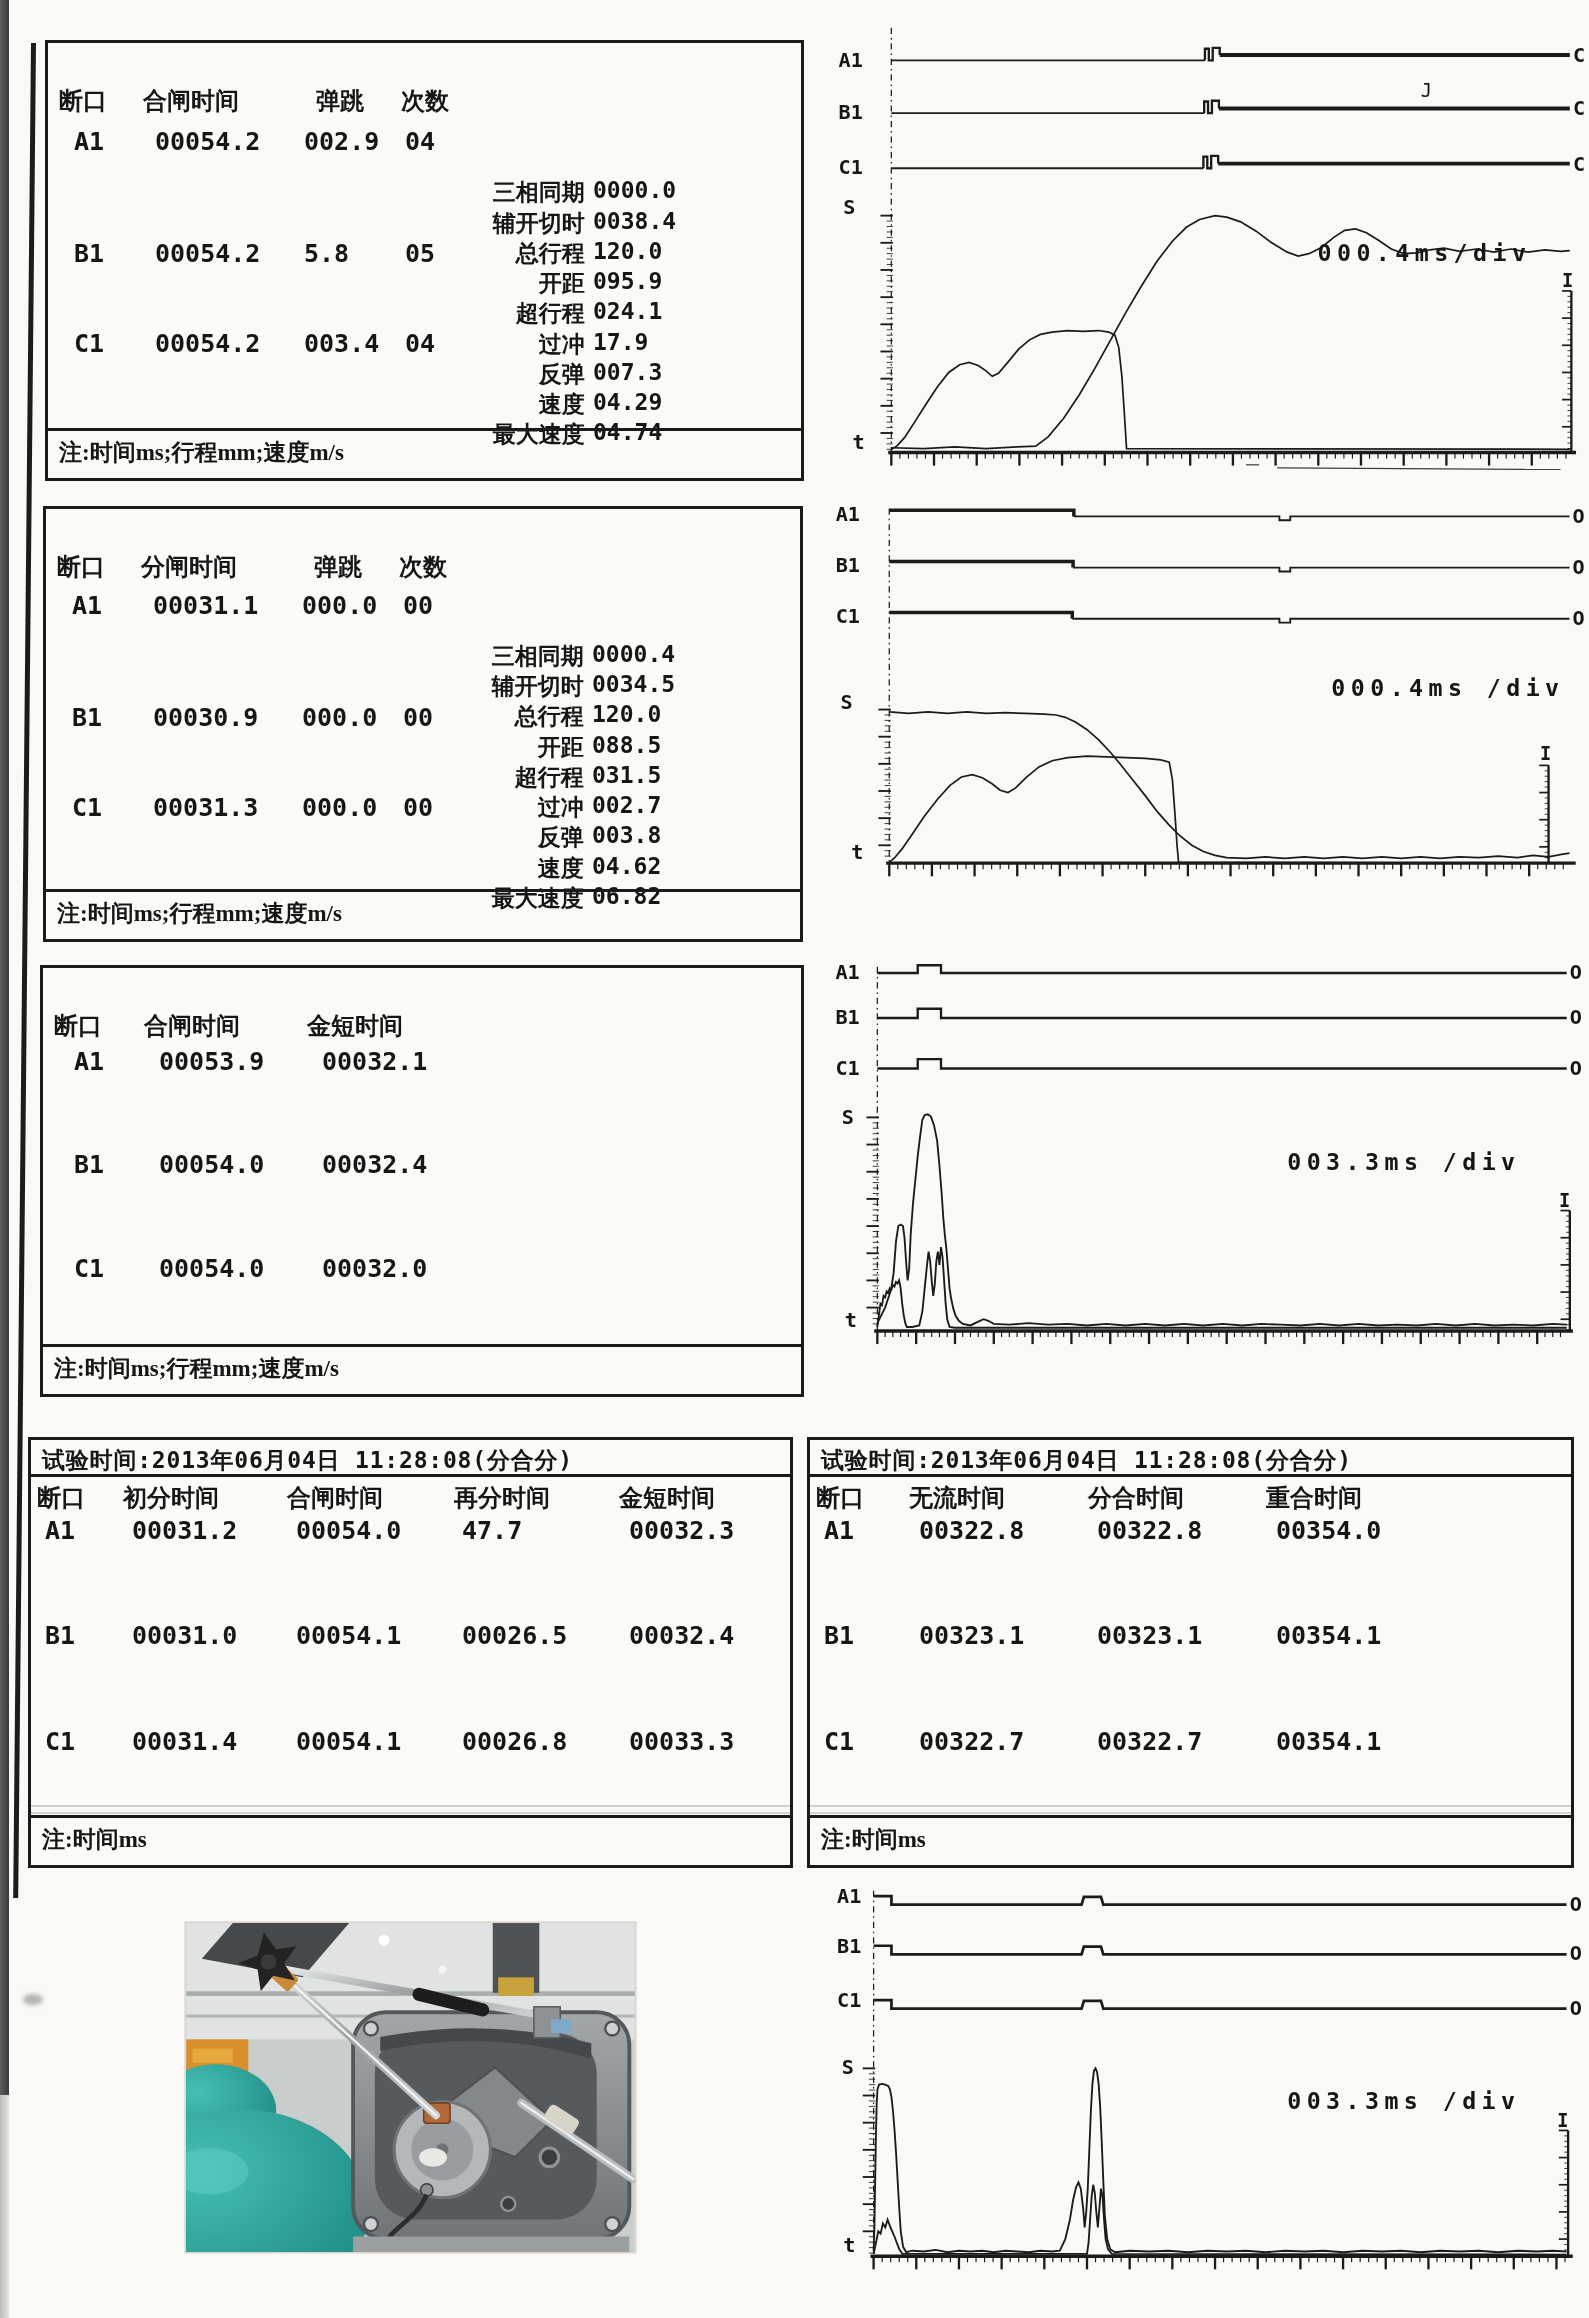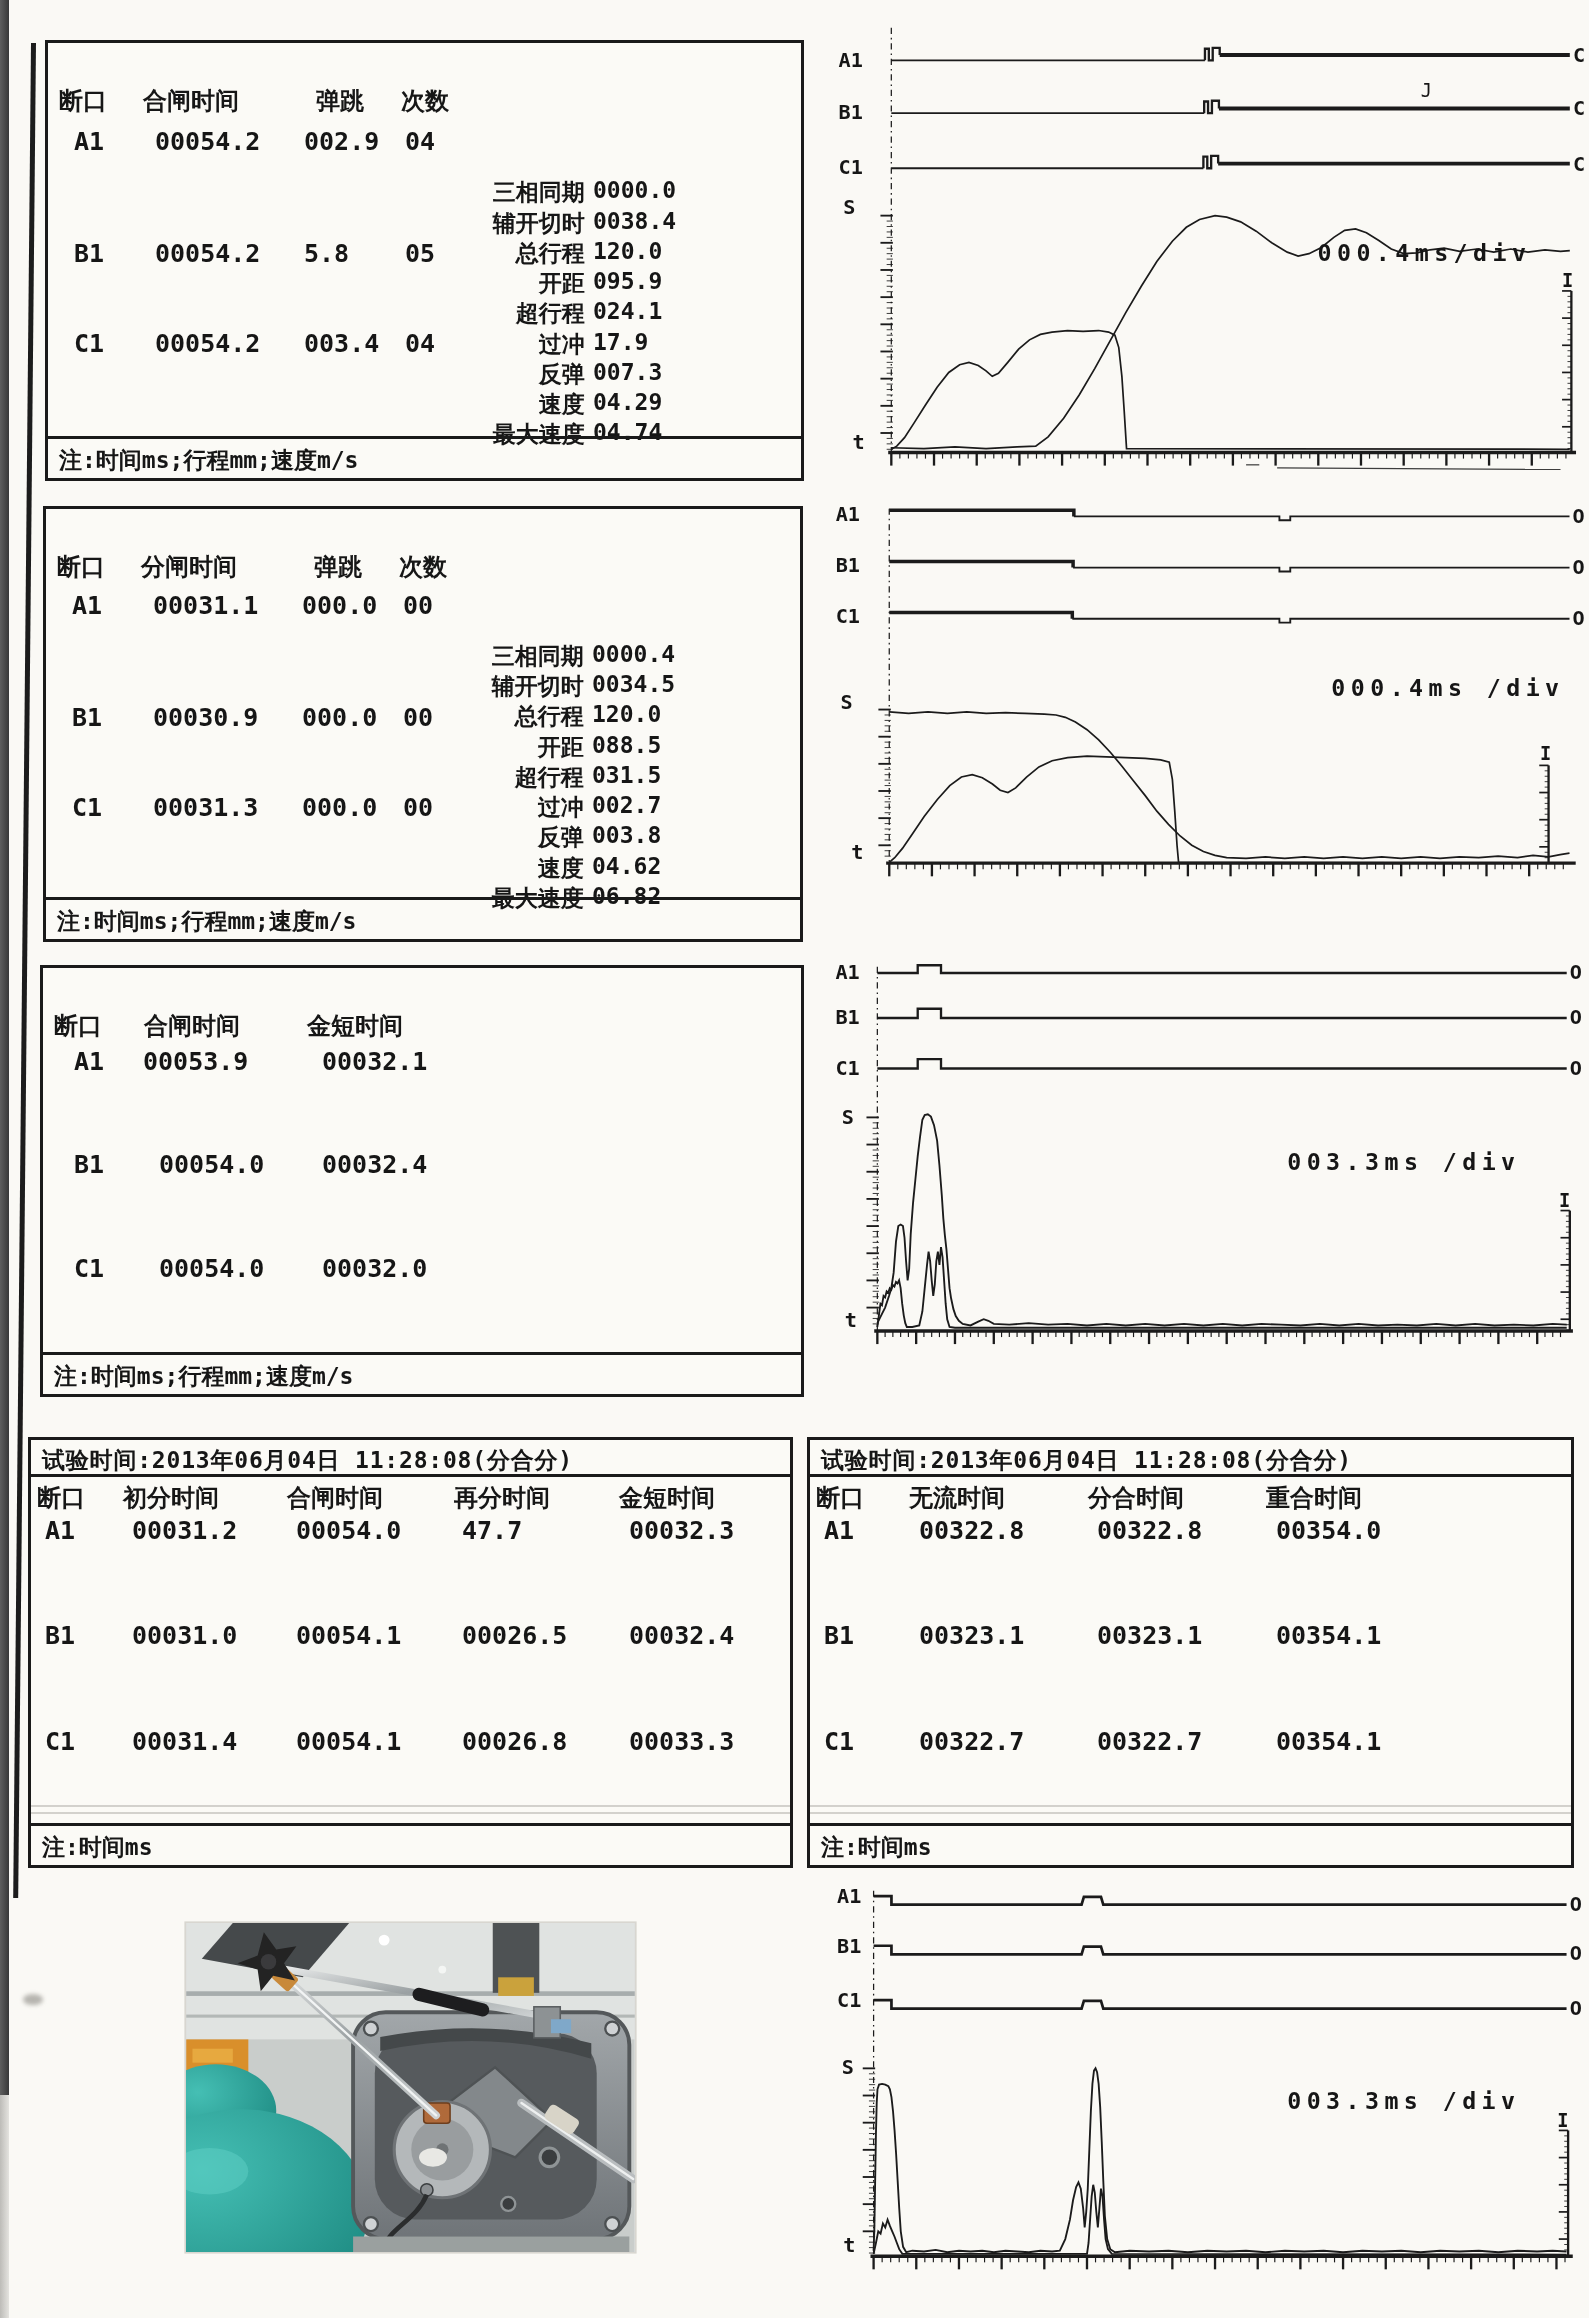--- a/index.html
+++ b/index.html
@@ -23,22 +23,22 @@
   .ptitle{position:absolute;left:0;right:0;top:0;height:37px;border-bottom:3.1px solid #1a1a1a;
     font-size:23px;font-weight:bold;letter-spacing:0.8px;padding:4.7px 0 0 11px;box-sizing:border-box;white-space:pre;}
   .phead{position:absolute;left:0;right:0;top:42px;height:31px;font-size:24px;font-weight:bold;}
   .phead span{position:absolute;white-space:pre;}
   .prow{position:absolute;left:0;right:0;height:31px;font-size:25px;font-weight:bold;}
   .prow span{position:absolute;white-space:pre;}
   .metrics{position:absolute;right:6.2px;width:404px;font-size:23px;font-weight:bold;}
   .mrow{position:absolute;right:0;width:404px;height:29.5px;}
   .mrow .ml{position:absolute;right:210px;text-align:center;white-space:pre;}
   .mrow .mv{position:absolute;right:7.8px;width:194px;text-align:left;white-space:pre;}
-  .pnote{position:absolute;left:0;right:0;bottom:0;height:42px;border-top:3.1px solid #1a1a1a;
-    font-size:23px;font-weight:bold;padding:6.2px 0 0 11px;box-sizing:border-box;white-space:pre;}
+  .pnote{position:absolute;left:0;right:0;bottom:0;height:50px;border-top:3.1px solid #1a1a1a;
+    font-size:23px;font-weight:bold;padding:6.2px 0 0 11px;box-sizing:border-box;white-space:pre;font-family:Liberation Serif, serif;}
   .streaks{position:absolute;left:0;right:0;height:12.4px;
     background:repeating-linear-gradient(180deg,#c9c7c2 0 1.6px,transparent 1.6px 7px);opacity:.8;}
   
   .chart{position:absolute;}
   .chart svg{position:absolute;left:0;top:0;}
   
   .photo{position:absolute;left:186px;top:1923px;width:449px;height:329px;
     box-shadow:0 0 0 1.6px #d8d6d0;}
 </style>
 </head>
@@ -182,21 +182,21 @@
 </div>
 
 <div class="panel" style="left:40px;top:965px;width:764px;height:432px">
   <div class="phead">
     <span style="left:11px">断口</span>
     <span style="left:101px">合闸时间</span>
     <span style="left:264px">金短时间</span>
   </div>
   <div class="prow" style="top:79px">
     <span style="left:31px">A1</span>
-    <span style="left:100px">00053.9</span>
+    <span style="left:116px">00053.9</span>
     <span style="left:279px">00032.1</span>
   </div>
   <div class="prow" style="top:182px">
     <span style="left:31px">B1</span>
     <span style="left:116px">00054.0</span>
     <span style="left:279px">00032.4</span>
   </div>
   <div class="prow" style="top:286px">
     <span style="left:31px">C1</span>
     <span style="left:116px">00054.0</span>

